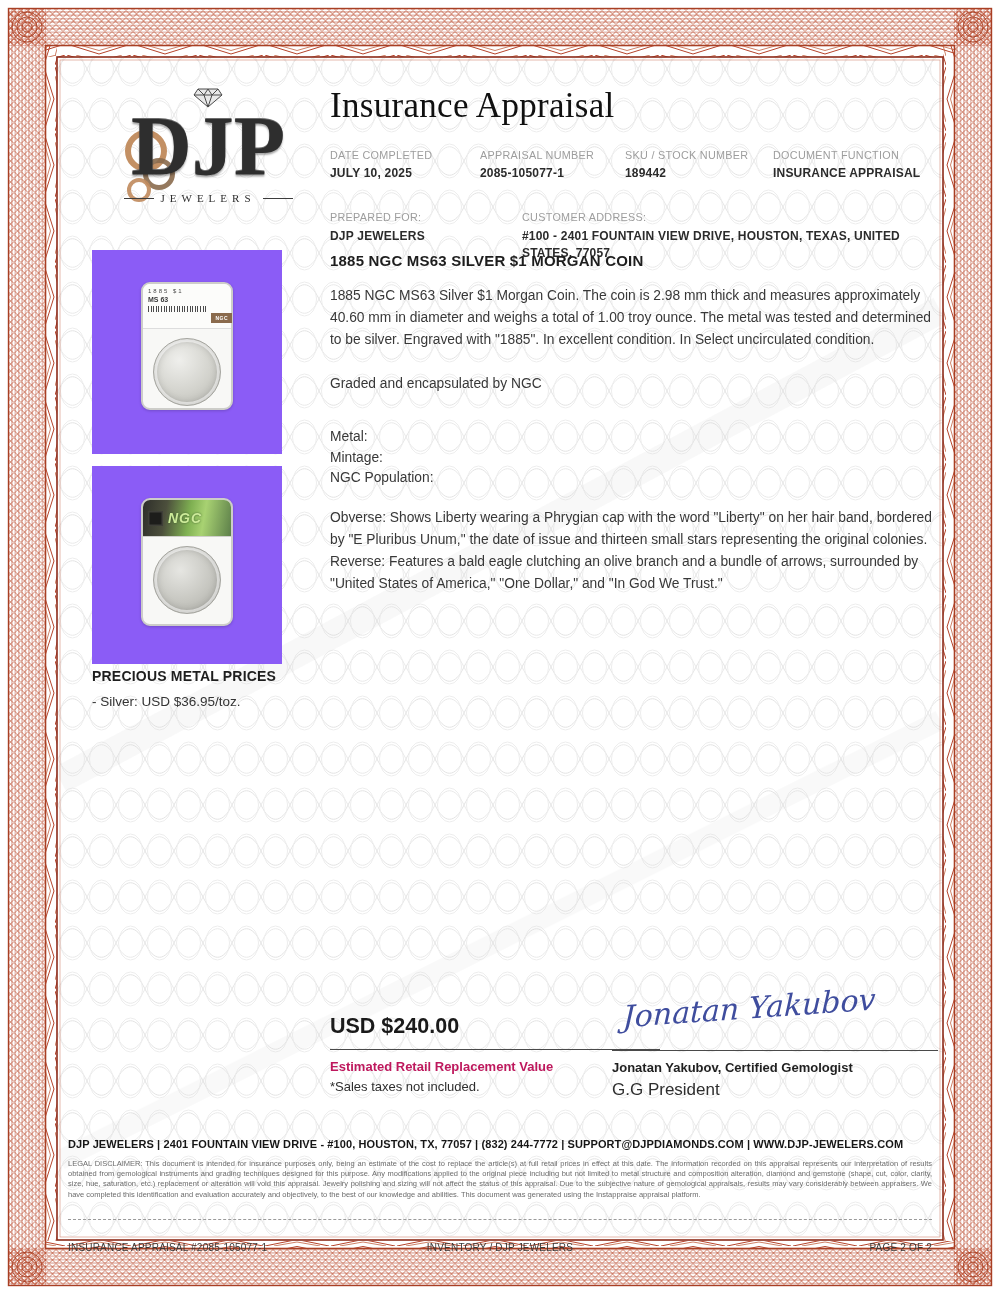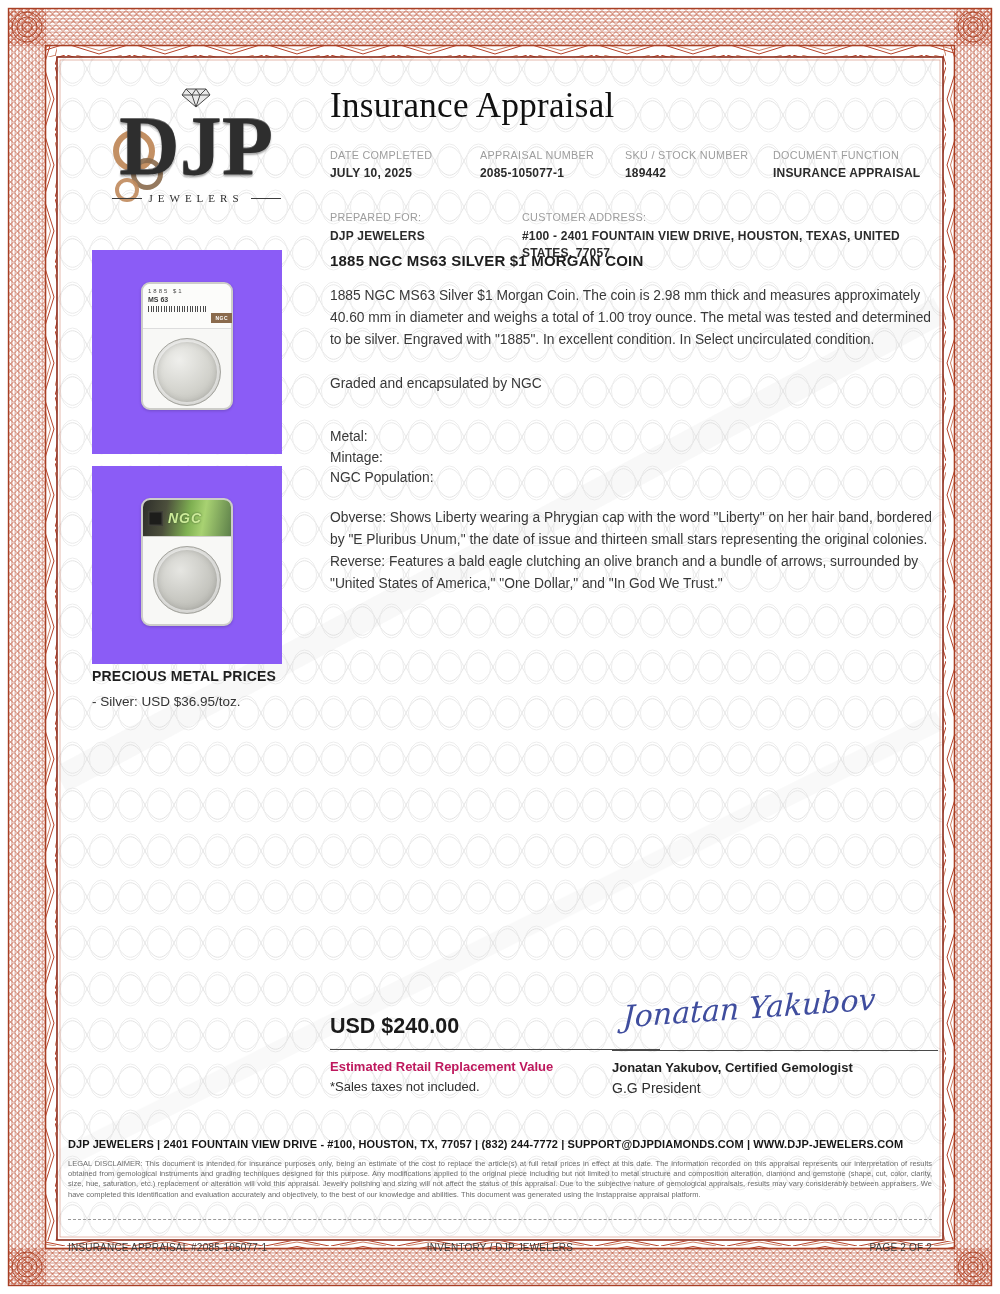--- a/index.html
+++ b/index.html
@@ -2,21 +2,21 @@
 <html><head>
 <meta charset="utf-8">
 <style>
   html,body{margin:0;padding:0;background:#ffffff;}
   body{font-family:"Liberation Sans",sans-serif;-webkit-font-smoothing:antialiased;}
   .page{position:relative;width:1000px;height:1294px;background:#ffffff;overflow:hidden;}
   .bg{position:absolute;left:0;top:0;z-index:0;}
   .abs{position:absolute;z-index:2;}
 
   
-  .logo{left:95px;top:88px;width:202px;text-align:center;}
+  .logo{left:107px;top:88px;width:202px;text-align:center;}
   .logo .diamond{display:block;margin:0 auto 0 auto;}
   .gears{position:absolute;left:14px;top:40px;width:70px;height:80px;z-index:0;}
   .gears i{position:absolute;border-radius:50%;display:block;}
   .gears .g1{left:4px;top:2px;width:30px;height:30px;border:6px solid #c08a5c;opacity:.95;}
   .gears .g2{left:22px;top:30px;width:22px;height:22px;border:5px solid #8a6a4c;opacity:.9;}
   .gears .g3{left:6px;top:50px;width:16px;height:16px;border:4px solid #c08a5c;opacity:.9;}
   .logo-text{position:relative;z-index:1;font-family:"Liberation Serif",serif;font-weight:bold;
     font-size:84px;line-height:.92;color:#2e2e2e;text-shadow:0 2px 2px rgba(0,0,0,.35),0 -1px 0 #6d6d6d;}
   .logo-sub{position:relative;z-index:1;margin-top:7px;display:flex;align-items:center;justify-content:center;gap:7px;}
   .logo-sub .rule{flex:0 0 30px;height:1px;background:#3c3c3c;}
@@ -71,21 +71,21 @@
   .val-left{left:330px;top:1014px;width:330px;}
   .amount{font-size:21.5px;font-weight:bold;color:#1a1a1a;}
   .vline{height:1px;background:#4a4a4a;margin:10px 0 9px 0;}
   .vlabel{font-size:13px;font-weight:bold;color:#be185d;}
   .vnote{font-size:13px;color:#2e2e2e;margin-top:5px;}
   .val-right{left:612px;top:1000px;width:326px;}
   .script{height:46px;font-family:"DejaVu Serif",serif;font-style:italic;font-size:30px;color:#3f4d9e;
     transform:rotate(-4deg) skewX(-6deg);transform-origin:left bottom;padding-left:10px;white-space:nowrap;}
   .val-right .vline{margin-top:4px;}
   .sname{font-size:13px;font-weight:bold;color:#1f1f1f;}
-  .srole{font-size:14px;color:#2e2e2e;margin-top:5px;}
+  .srole{font-size:17px;color:#2e2e2e;margin-top:5px;}
 
   
   .contact{left:68px;top:1138px;width:864px;font-size:11px;font-weight:bold;color:#161616;letter-spacing:.1px;}
   .disclaimer{left:68px;top:1159px;width:864px;font-size:7.5px;line-height:10.2px;color:#6c6c6c;text-align:justify;}
   .bar{left:68px;top:1219px;width:864px;border-top:1px dashed #9a9a9a;padding-top:22px;display:flex;
     font-size:10px;color:#3a3a3a;letter-spacing:.2px;}
   .bar .bl{flex:1;text-align:left;} .bar .bc{flex:1;text-align:center;} .bar .br{flex:1;text-align:right;}
 </style>
 </head>
 <body>

